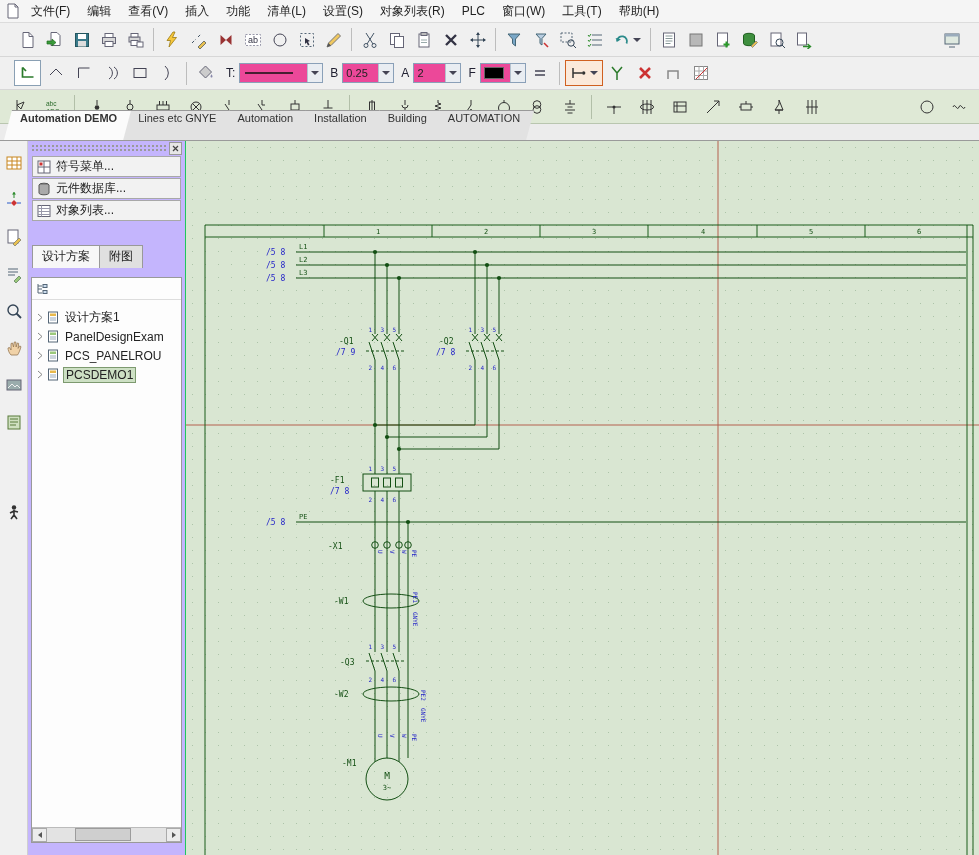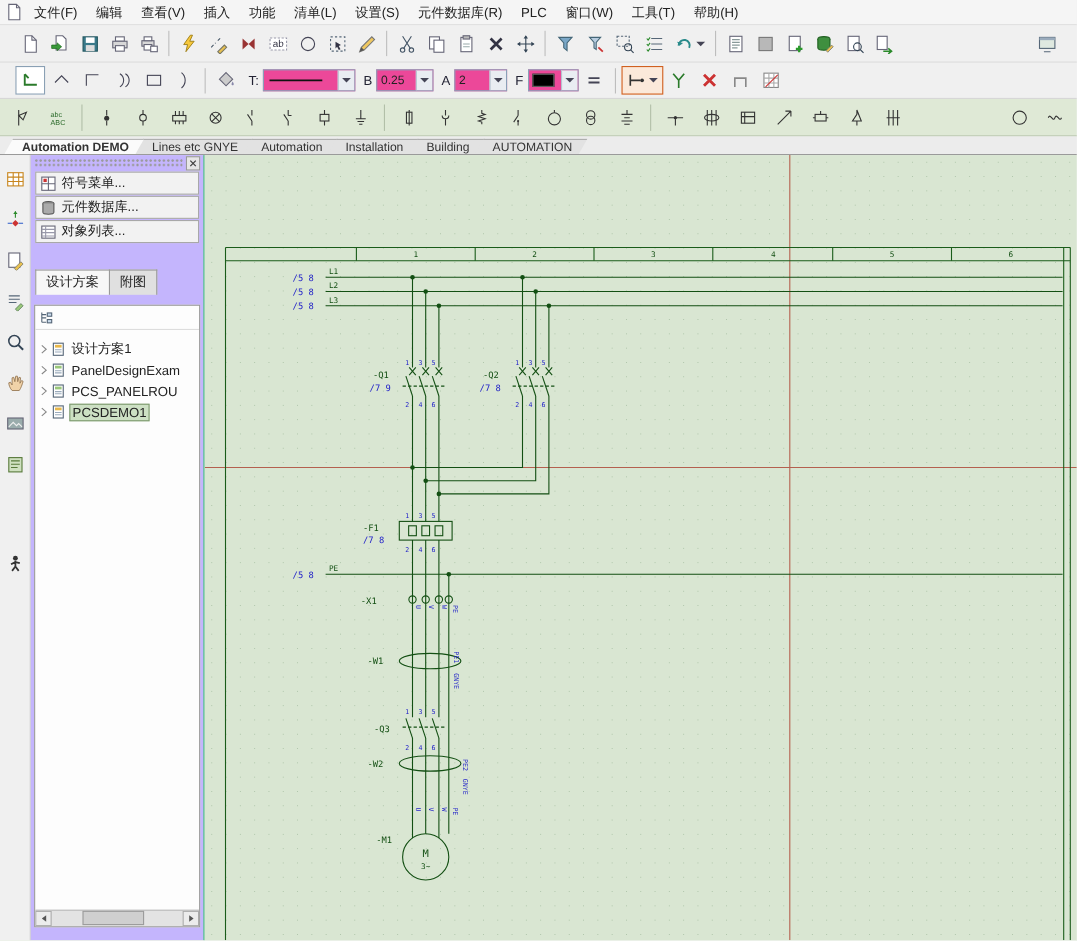--- a/index.html
+++ b/index.html
@@ -25,21 +25,21 @@
   .combo{height:20px;border:1px solid #8aa0b8;background:#ec4899;display:flex;align-items:center;justify-content:space-between;font-size:11px;padding-left:3px}
   .combo .caret{width:15px;height:18px;background:#e9edf2;border-left:1px solid #b5c2cf;display:flex;align-items:center;justify-content:center}
   .combo .caret i{width:0;height:0;border-left:4px solid transparent;border-right:4px solid transparent;border-top:4px solid #445}
   .swatch{width:20px;height:12px;background:#000;border:1px solid #666;margin-right:2px}
   
   .symbolbar{height:34px;background:#dfe9d6;border-bottom:1px solid #b9c6af;display:flex;align-items:center;gap:6px;padding:0 6px;overflow:hidden}
   .symbtn{width:27px;height:27px;display:flex;align-items:center;justify-content:center;border:1px solid transparent}
   .ssep{width:1px;height:24px;background:#b2bfa8;margin:0 2px}
   
   .tabstrip{height:17px;background:#ececec;display:flex;align-items:flex-end;padding-left:4px;border-bottom:1px solid #9a9a9a}
-  .ptab{clip-path:polygon(8px 0,100% 0,calc(100% - 8px) 100%,0 100%);background:#e2e2e2;border-top:1px solid #999;padding:1px 14px 0 16px;font-size:11px;margin-right:-9px;color:#333;white-space:nowrap}
+  .ptab{clip-path:polygon(8px 0,100% 0,calc(100% - 8px) 100%,0 100%);background:#e2e2e2;border-top:1px solid #999;padding:1px 14px 16px 16px;font-size:11px;margin-right:-9px;color:#333;white-space:nowrap}
   .ptab.active{background:#fbfbfb;font-weight:bold;position:relative;z-index:2}
   
   .main{flex:1;display:flex;min-height:0}
   .railbar{width:28px;background:#f0f0f0;border-right:1px solid #cfcfcf;display:flex;flex-direction:column;align-items:center;padding-top:10px;gap:13px}
   .rbtn{width:24px;height:24px;display:flex;align-items:center;justify-content:center;border:1px solid transparent}
   .rgap{height:40px}
   
   .sidepanel{width:158px;background:#c4b5fd;border-right:1px solid #22c55e;display:flex;flex-direction:column}
   .panel-drag{height:14px;display:flex;align-items:center;padding:0 3px;gap:3px}
   .dots{flex:1;height:8px;background-image:radial-gradient(circle,#9a9a9a 1px,transparent 1.2px);background-size:4px 4px}
@@ -81,21 +81,21 @@
           <path d="M11 2v3h3" fill="none" stroke="#667"></path>
         </svg>
       </span>
     <span class="menu-item">文件(F)</span>
     <span class="menu-item">编辑</span>
     <span class="menu-item">查看(V)</span>
     <span class="menu-item">插入</span>
     <span class="menu-item">功能</span>
     <span class="menu-item">清单(L)</span>
     <span class="menu-item">设置(S)</span>
-    <span class="menu-item">元件数据库(R)</span>
+    <span class="menu-item">对象列表(R)</span>
     <span class="menu-item">PLC</span>
     <span class="menu-item">窗口(W)</span>
     <span class="menu-item">工具(T)</span>
     <span class="menu-item">帮助(H)</span>
   </div>
 
   <div class="toolbar tb1">
     <span class="tbtn">
         <svg class="ic18" viewBox="0 0 18 18">
           <path d="M4 1.5h6l4 4v11H4z" fill="#fff" stroke="#667"></path>

